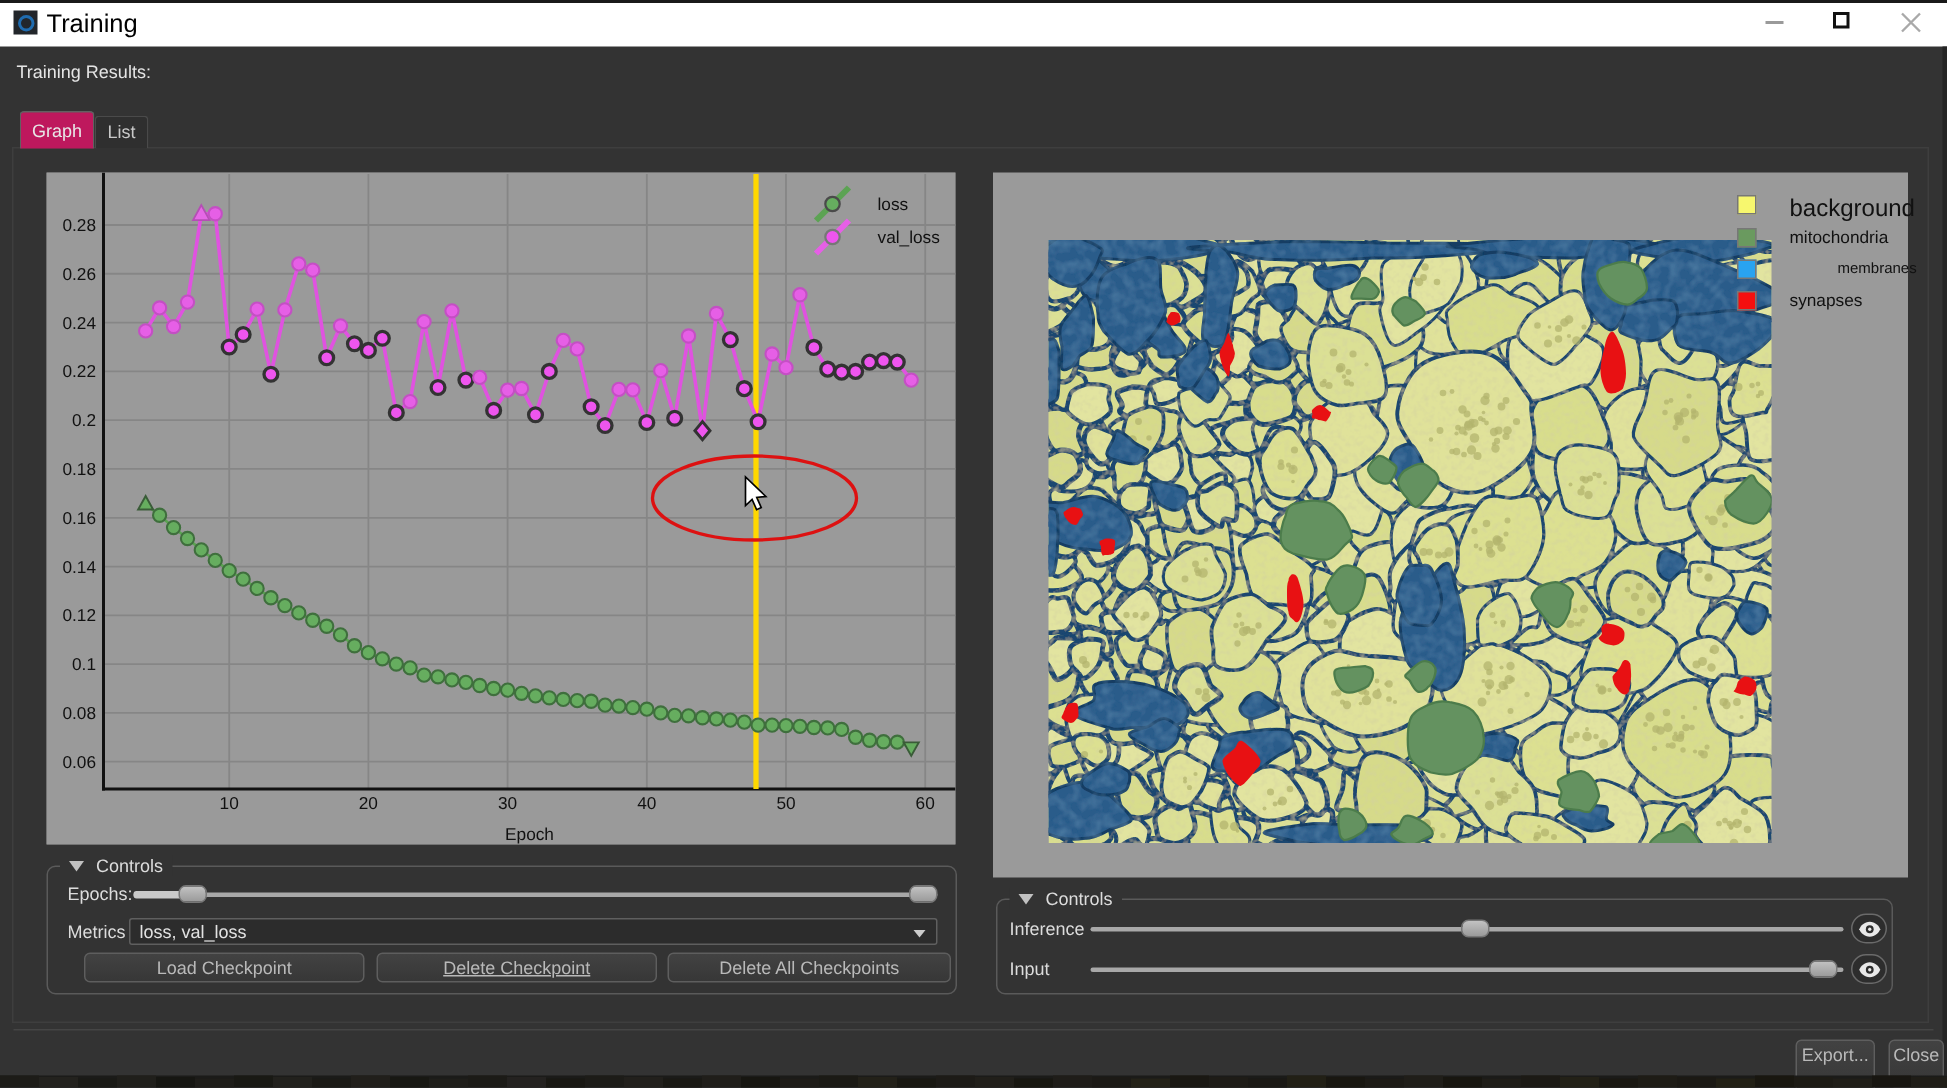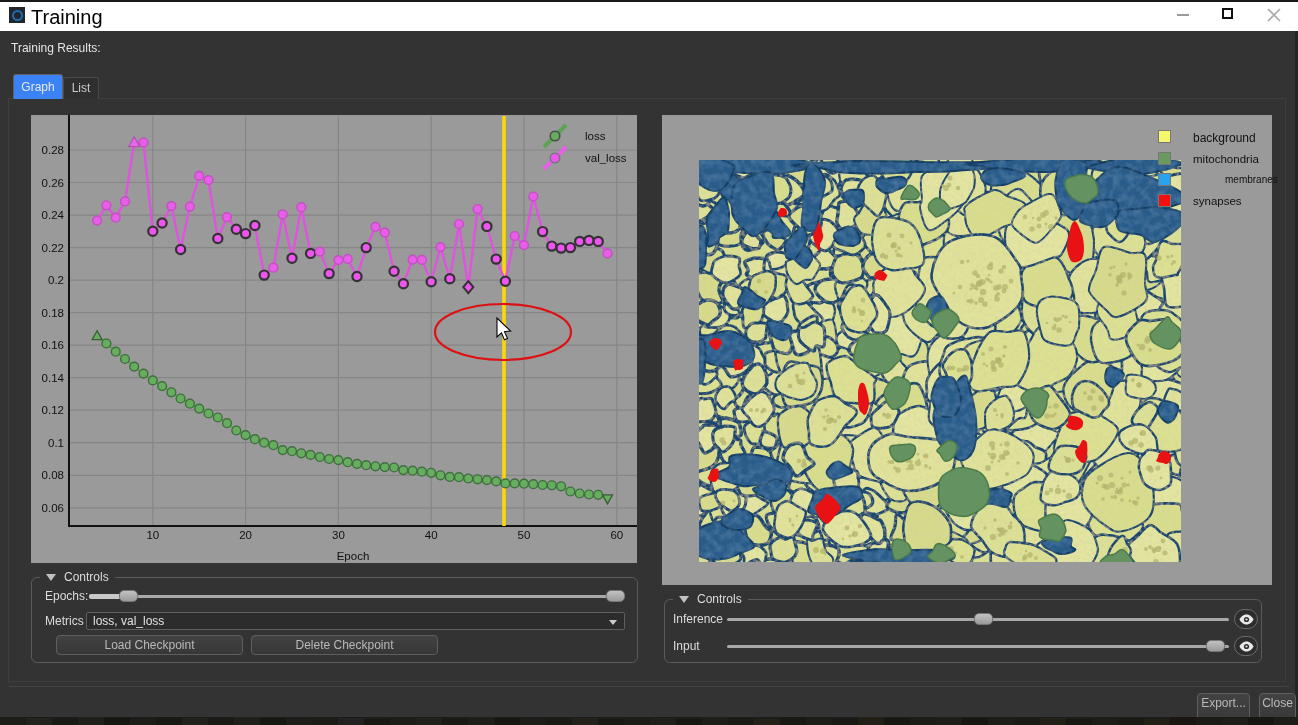--- a/index.html
+++ b/index.html
@@ -10,34 +10,34 @@
 .groove{position:absolute;height:3px;background:#a8a8a8;border-radius:2px;}
 .handle{position:absolute;width:19px;height:12px;background:linear-gradient(#c2c2c2,#9a9a9a);border:1px solid #777;border-radius:5px;}
 .eyebtn{position:absolute;width:24px;height:20px;background:#2d2d2d;border:1.5px solid #6a6a6a;border-radius:10px;display:flex;align-items:center;justify-content:center;}
 </style></head><body>
 
 <div class="abs" style="left:0;top:0;width:1298px;height:2px;background:#191919;"></div>
 
 <div class="abs" style="left:0;top:2px;width:1298px;height:29px;background:#ffffff;">
   <div class="abs" style="left:9px;top:5px;width:16px;height:16px;background:#22262b;"></div>
   <div class="abs" style="left:11.5px;top:7.5px;width:11px;height:11px;border:2px solid #1f6cb0;border-radius:50%;"></div>
-  <div class="abs" style="left:31px;top:4px;color:#000;font-size:20px;">Training</div>
+  <div class="abs" style="left:31px;top:4px;color:#000;font-size:17px;">Training</div>
   <div class="abs" style="left:1177px;top:12px;width:12px;height:2px;background:#9a9a9a;"></div>
   <div class="abs" style="left:1222px;top:6px;width:11px;height:11px;border:2px solid #111;"></div>
   <svg class="abs" style="left:1267px;top:6px;" width="14" height="14">
       <path d="M1,1 L13,13 M13,1 L1,13" stroke="#a9a9a9" stroke-width="1.6"></path>
     </svg>
 </div>
 
 <div class="abs lbl" style="left:11px;top:41px;color:#e5e5e5;text-align:center;">Training Results:</div>
 
 <div class="abs" style="left:8px;top:98px;width:1278px;height:584px;border:1px solid #3e3e3e;"></div>
 <div class="abs" style="left:1295px;top:31px;width:3px;height:686px;background:#252525;"></div>
 
-<div class="abs" style="left:13px;top:74px;width:50px;height:25px;background:#3b82f6;border:1px solid #616161;border-bottom:none;border-radius:3px 3px 0 0;color:#e8e8e8;font-size:12px;text-align:center;line-height:24px;">Graph</div>
+<div class="abs" style="left:13px;top:74px;width:50px;height:25px;background:#be185d;border:1px solid #616161;border-bottom:none;border-radius:3px 3px 0 0;color:#e8e8e8;font-size:12px;text-align:center;line-height:24px;">Graph</div>
 <div class="abs" style="left:63px;top:77px;width:36px;height:22px;background:#2f2f2f;border:1px solid #4a4a4a;border-bottom:none;border-radius:3px 3px 0 0;color:#c9c9c9;font-size:12px;text-align:center;line-height:21px;">List</div>
 
 <div class="abs" style="left:31px;top:115px;width:606px;height:448px;background:#9a9a9a;">
 <svg width="606" height="448" viewBox="0 0 606 448" font-family="Liberation Sans, sans-serif">
       <rect width="606" height="448" fill="#9a9a9a"></rect>
       <line x1="121.8" y1="1" x2="121.8" y2="411" stroke="#868686" stroke-width="1.2"></line>
       <line x1="214.6" y1="1" x2="214.6" y2="411" stroke="#868686" stroke-width="1.2"></line>
       <line x1="307.4" y1="1" x2="307.4" y2="411" stroke="#868686" stroke-width="1.2"></line>
       <line x1="400.2" y1="1" x2="400.2" y2="411" stroke="#868686" stroke-width="1.2"></line>
       <line x1="493.0" y1="1" x2="493.0" y2="411" stroke="#868686" stroke-width="1.2"></line>
@@ -206,21 +206,22 @@
   <div class="abs lbl" style="left:13px;top:11px;text-align:center;">Epochs:</div>
   <div class="groove" style="left:57px;top:17px;width:536px;"></div>
   <div class="abs" style="left:57px;top:16px;width:34px;height:5px;background:#c9c9c9;border-radius:2px;"></div>
   <div class="handle" style="left:87px;top:12px;"></div>
   <div class="handle" style="left:574px;top:12px;"></div>
   <div class="abs lbl" style="left:13px;top:36px;">Metrics</div>
   <div class="abs" style="left:54px;top:34px;width:539px;height:18px;background:#2c2c2c;border:1px solid #5f5f5f;border-radius:2px;color:#e2e2e2;font-size:12px;line-height:17px;padding-left:6px;">loss, val_loss
     <span style="position:absolute;right:7px;top:7px;width:0;height:0;border-left:4px solid transparent;border-right:4px solid transparent;border-top:5px solid #cccccc;"></span>
   </div>
   <div class="btn" style="left:14px;top:57px;width:187px;height:20px;line-height:19px;">Load Checkpoint</div>
-  <div class="btn" style="left:209px;top:57px;width:187px;height:20px;line-height:19px;">Delete Checkpoint</div>
+  <div class="btn" style="left:209px;top:57px;width:187px;height:20px;line-height:19px;text-decoration:underline;">Delete Checkpoint</div>
+  <div class="btn" style="left:403px;top:57px;width:189px;height:20px;line-height:19px;">Delete All Checkpoints</div>
 </div>
 
 <div class="abs" style="left:662px;top:115px;width:610px;height:470px;background:#9a9a9a;">
   <div class="abs" style="left:37px;top:45px;width:482px;height:402px;"><svg width="482" height="402" viewBox="0 0 482 402">
 <defs>
 <filter id="spg" x="0%" y="0%" width="100%" height="100%">
 <feTurbulence type="fractalNoise" baseFrequency="0.26" numOctaves="2" seed="11" result="n"></feTurbulence>
 <feColorMatrix in="n" type="matrix" values="0 0 0 0 0.64,0 0 0 0 0.62,0 0 0 0 0.36,1.1 0 0 0 -0.5" result="sp"></feColorMatrix>
 <feComposite in="sp" in2="SourceAlpha" operator="in" result="spc"></feComposite>
 <feMerge>
@@ -1190,21 +1191,21 @@
           <path d="M44,206C44,207 44,209 43,209C42,210 39,210 38,210C37,210 36,211 36,210C35,209 35,206 35,204C34,203 34,202 34,201C35,200 36,200 38,199C40,199 43,199 44,200C45,201 44,204 44,206Z" fill="#e81113"></path>
           <path d="M170,242C170,247 168,253 167,254C165,256 164,254 163,253C162,252 160,251 160,248C159,245 159,239 159,235C159,232 159,229 160,227C160,225 161,224 162,223C163,223 164,222 166,225C167,228 170,237 170,242Z" fill="#e81113"></path>
           <path d="M20,316C20,318 20,318 19,319C18,320 17,322 15,322C13,322 10,320 9,319C8,318 10,316 10,315C11,313 11,312 12,311C13,310 13,309 14,309C15,309 18,308 19,309C20,310 20,315 20,316Z" fill="#e81113"></path>
           <path d="M141,349C141,351 139,352 137,355C135,357 131,363 128,364C126,364 122,359 120,357C118,354 116,350 116,347C117,344 122,341 124,339C126,337 126,333 129,334C131,335 137,340 139,343C141,346 142,347 141,349Z" fill="#e81113"></path>
           <path d="M384,262C384,264 384,267 382,268C381,269 378,271 375,270C373,270 368,268 367,266C366,265 369,264 369,262C369,261 368,259 369,258C369,257 372,255 374,256C376,256 380,257 381,258C383,259 384,261 384,262Z" fill="#e81113"></path>
           <path d="M388,294C388,297 387,299 387,301C386,302 386,303 384,303C383,303 380,301 379,299C377,297 376,293 376,291C377,289 379,288 380,286C382,284 382,281 384,280C385,280 387,280 388,283C388,285 389,291 388,294Z" fill="#e81113"></path>
           <path d="M472,298C472,300 470,303 468,304C467,304 466,304 464,303C462,303 458,302 457,301C456,301 458,300 458,299C459,298 459,295 460,294C461,293 462,292 464,291C466,291 469,292 470,293C472,294 472,297 472,298Z" fill="#e81113"></path>
         </g>
 </svg></div>
   <div class="abs" style="left:496px;top:15px;width:13px;height:13px;background:#f7f76e;border:1px solid #777;"></div>
-  <div class="abs" style="left:531px;top:16px;color:#111;font-size:12px;">background</div>
+  <div class="abs" style="left:531px;top:16px;color:#111;font-size:16px;">background</div>
   <div class="abs" style="left:496px;top:37px;width:13px;height:13px;background:#6a9a5f;border:1px solid #777;"></div>
   <div class="abs" style="left:531px;top:38px;color:#111;font-size:11.5px;">mitochondria</div>
   <div class="abs" style="left:496px;top:58px;width:13px;height:13px;background:#29a3f0;border:1px solid #777;"></div>
   <div class="abs" style="left:531px;top:59px;color:#111;font-size:10px;padding-left:32px;">membranes</div>
   <div class="abs" style="left:496px;top:79px;width:13px;height:13px;background:#f50f0f;border:1px solid #777;"></div>
   <div class="abs" style="left:531px;top:80px;color:#111;font-size:11.5px;">synapses</div>
 </div>
 
 <div class="gbox" style="left:664px;top:599px;width:598px;height:64px;">
   <div class="gtitle" style="left:8px;"><span style="display:inline-block;width:0;height:0;border-left:5px solid transparent;border-right:5px solid transparent;border-top:7px solid #c1c1c1;margin-right:8px;"></span>Controls</div>

